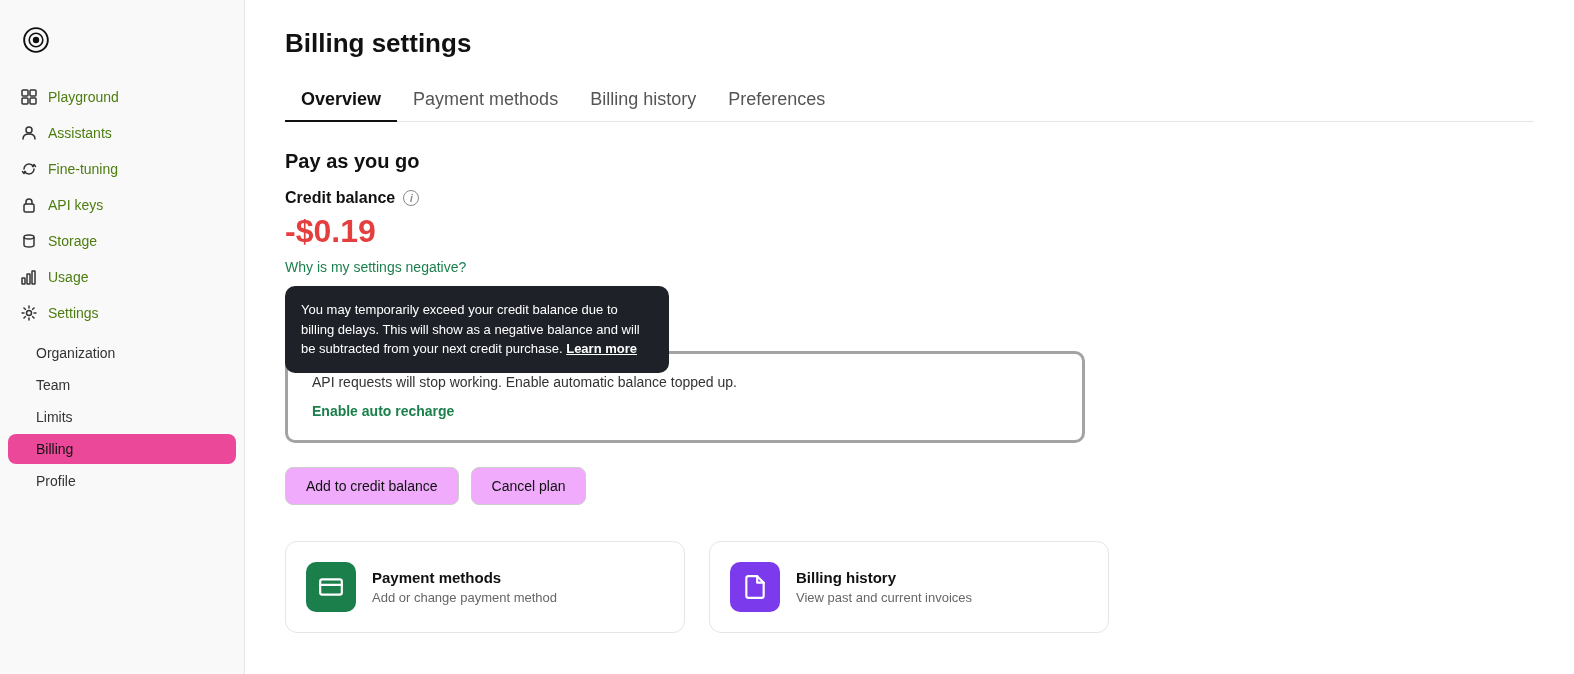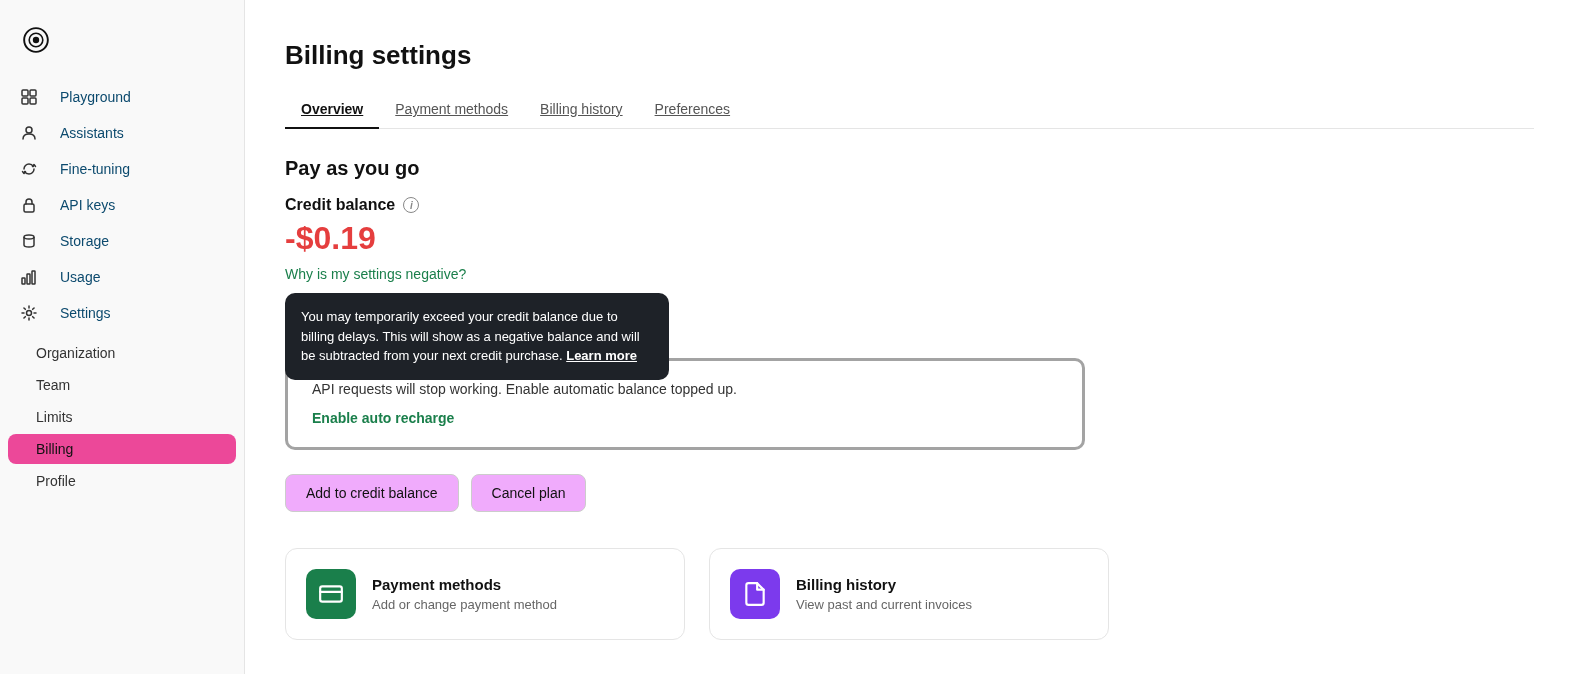--- a/index.html
+++ b/index.html
@@ -27,26 +27,26 @@
     .sidebar-nav {
       display: flex;
       flex-direction: column;
       gap: 2px;
       padding: 0 8px;
       flex: 1;
     }
     .nav-item {
       display: flex;
       align-items: center;
-      gap: 22px;
+      gap: 10px;
       padding: 8px 12px;
       border-radius: 8px;
       cursor: pointer;
       font-size: 14px;
-      color: #0c4a6e;
+      color: #4d7c0f;
       text-decoration: none;
     }
     .nav-item .nav-icon { width: 18px; height: 18px; display: flex; align-items: center; justify-content: center; flex-shrink: 0; }
     .nav-sub-item {
       display: flex;
       align-items: flex-end;
       padding: 7px 12px 7px 28px;
       font-size: 14px;
       color: #333;
       cursor: pointer;
@@ -56,42 +56,40 @@
       background: #ec4899;
       color: #111;
       font-weight: 500;
     }
 
     
     .main {
       flex: 1;
       overflow-y: auto;
       padding: 28px 40px;
-      margin-top: 12px;
     }
     .page-title {
       font-size: 26px;
       font-weight: 700;
       color: #111;
       margin-bottom: 20px;
     }
     .tabs {
       display: flex;
       gap: 0;
       border-bottom: 1px solid #e5e5e5;
       margin-bottom: 28px;
     }
     .tab {
       padding: 10px 16px;
-      font-size: 14px;
+      font-size: 18px;
       color: #555;
       cursor: pointer;
       border-bottom: 2px solid transparent;
       margin-bottom: -1px;
-      text-decoration: underline;
     }
     .tab.active {
       color: #111;
       font-weight: 600;
       border-bottom: 2px solid #111;
     }
     .section-heading {
       font-size: 20px;
       font-weight: 700;
       color: #111;

